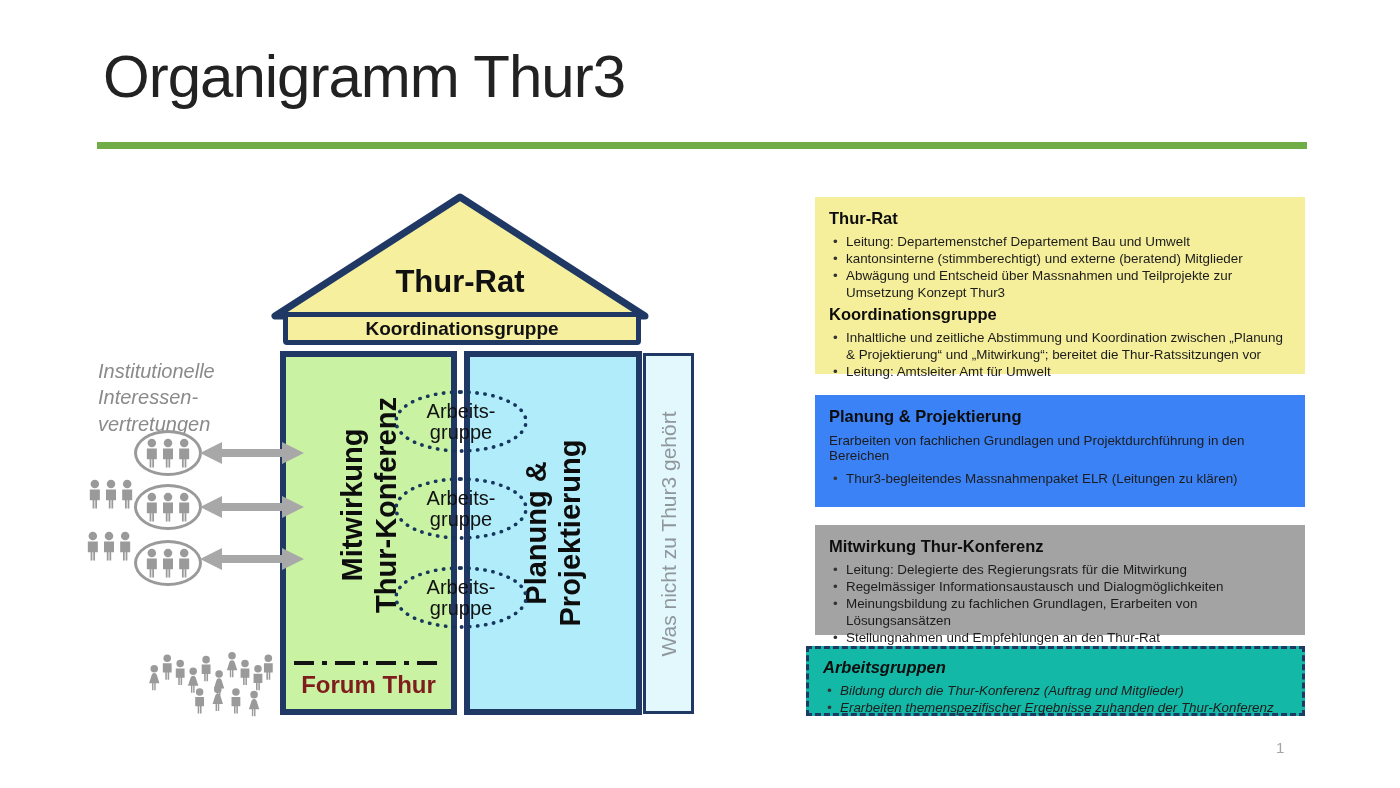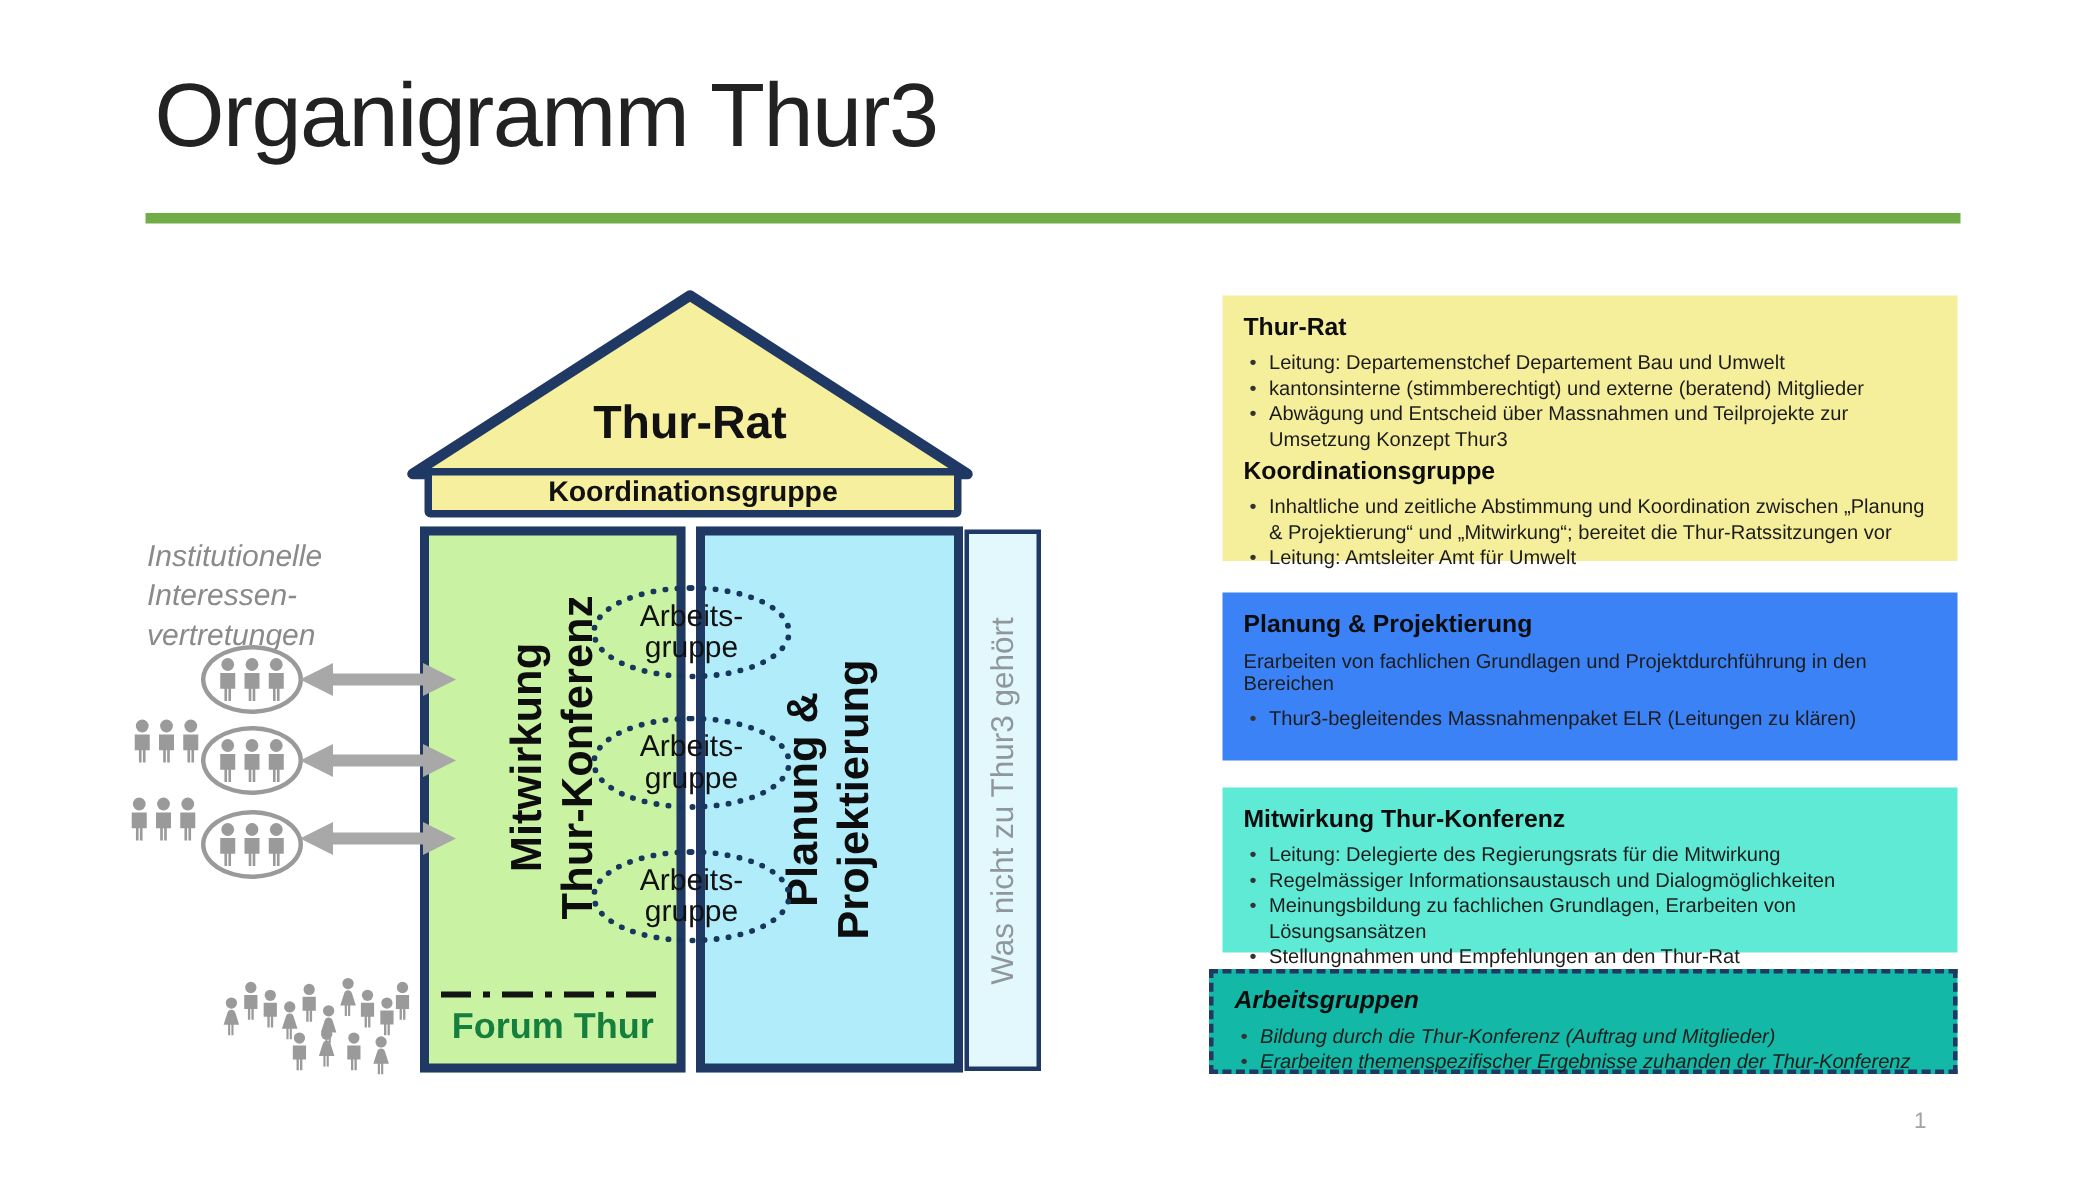--- a/index.html
+++ b/index.html
@@ -41,42 +41,42 @@
     box-sizing:border-box; display:flex; flex-direction:column; align-items:center; justify-content:center;
     font-size:20px; line-height:1.05; color:#111; z-index:6; text-align:center;
   }
   .el1 { top:390px; } .el2 { top:477px; } .el3 { top:566px; }
 
   .forum-divider {
     position:absolute; left:8px; right:8px; top:304px; height:4px;
     background:repeating-linear-gradient(90deg,#141414 0 20px, transparent 20px 28px, #141414 28px 33px, transparent 33px 41px);
   }
   .forum-label { position:absolute; left:0; right:0; top:314px; text-align:center;
-                 font-size:24px; font-weight:bold; color:#15803d; }
+                 font-size:24px; font-weight:bold; color:#7f1d1d; }
 
   
   .annotation { left:98px; top:358px; font-size:20px; font-style:italic; color:#8a8a8a; line-height:1.32; }
   .pgroup-circle {
     left:134px; width:68px; height:46px; border:3px solid #9a9a9a; border-radius:50%;
     box-sizing:border-box; display:flex; align-items:center; justify-content:center; background:#ffffff; z-index:3;
   }
   .pc1 { top:430px; } .pc2 { top:484px; } .pc3 { top:540px; }
   .arrow-svg { left:200px; z-index:7; }
   .ar1 { top:440px; } .ar2 { top:494px; } .ar3 { top:546px; }
 
   
   .panel { box-sizing:border-box; padding:8px 14px; }
   .panel h3 { font-size:16.5px; margin:4px 0 5px 0; color:#0d0d0d; }
   .panel ul { list-style:none; margin:2px; padding:0; }
   .panel li { font-size:13.4px; line-height:1.27; color:#1c1c1c; padding-left:15px; position:relative; }
   .panel li::before { content:"\2022"; position:absolute; left:2px; top:0; color:#333; }
   .panel p { font-size:13.4px; margin:7px 0; color:#1c1c1c; }
   .yellow-panel { left:815px; top:197px; width:490px; height:177px; background:#f5ee9b; }
   .blue-panel   { left:815px; top:395px; width:490px; height:112px; background:#3b82f6; }
-  .green-panel  { left:815px; top:525px; width:490px; height:110px; background:#5eead4; }
+  .green-panel  { left:815px; top:525px; width:490px; height:110px; background:#a3a3a3; }
   .dashed-panel { left:806px; top:646px; width:499px; height:70px; background:#14b8a6;
                   border:3px dashed #1f3864; padding:5px 14px;font-style:italic; }
   .sec2 { margin-top:8px; }
 
   .page-number { left:1276px; top:739px; font-size:15px; color:#a3a3a3; }
 </style>
 </head>
 <body>
 
 <svg width="0" height="0" style="position:absolute" aria-hidden="true">

